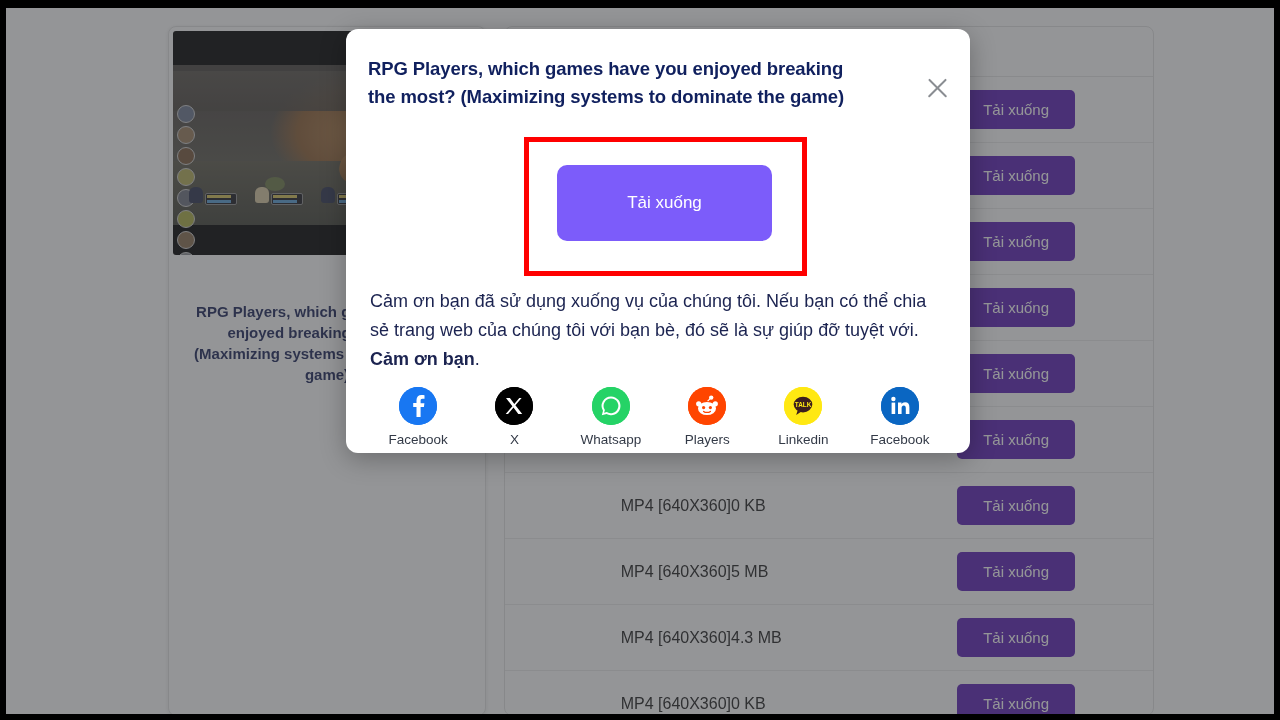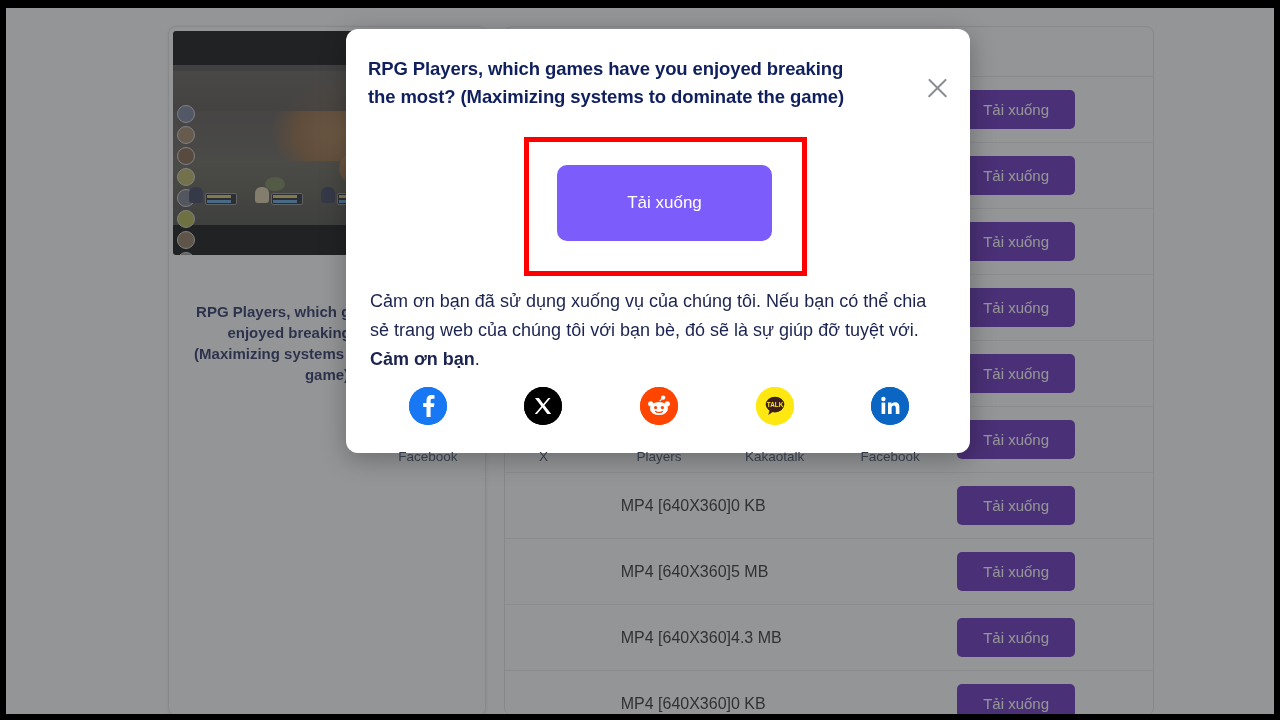--- a/index.html
+++ b/index.html
@@ -264,21 +264,21 @@
     top: 358px;
     width: 578px;
     display: flex;
     justify-content: space-around;
   }
   .social {
     width: 92px;
     display: flex;
     flex-direction: column;
     align-items: center;
-    gap: 24px;
+    gap: 7px;
     cursor: pointer;
   }
   .social-icon {
     width: 38px; height: 38px; border-radius: 50%;
     display: flex; align-items: center; justify-content: center;
     color: #fff; font-weight: bold;
     position: relative;
   }
   .social-label {
     font-size: 13.5px;
@@ -450,20 +450,30 @@
         <div class="social">
           <div class="social-icon ic-x">
             <svg width="38" height="38" viewBox="0 0 38 38" aria-hidden="true">
                 <circle cx="19" cy="19" r="19" fill="#000"></circle>
                 <path d="M11 11h3.9l4.4 5.9 5-5.9h2.3l-6.2 7.3 6.8 8.7h-3.9l-4.8-6.4-5.5 6.4h-2.3l6.7-7.8z" fill="#fff"></path>
               </svg>
           </div>
           <div class="social-label">X</div>
         </div>
 
+        <div class="social">
+          <div class="social-icon ic-whatsapp">
+            <svg width="38" height="38" viewBox="0 0 38 38" aria-hidden="true">
+                <circle cx="19" cy="19" r="19" fill="#25d366"></circle>
+                <path d="M19 9.5a9.4 9.4 0 00-8 14.3L9.8 28.3l4.7-1.2A9.4 9.4 0 1019 9.5zm0 2.1a7.3 7.3 0 016.2 11.2 7.3 7.3 0 01-9.9 2.4l-.4-.2-2.8.7.8-2.7-.3-.4A7.3 7.3 0 0119 11.6z" fill="#fff"></path>
+                <path d="M15.9 15.2c.2-.5.4-.5.6-.5h.5c.2 0 .4 0 .6.5l.8 1.9c.1.2 0 .4-.1.5l-.5.6c-.1.2-.2.3 0 .6a7 7 0 003.2 2.7c.3.1.5.1.6-.1l.6-.7c.2-.2.4-.2.6-.1l1.8.9c.2.1.4.2.4.4 0 .5-.3 1.3-1.1 1.6-.8.3-2 .3-4.2-1-2.5-1.4-3.9-3.9-4-4.1-.1-.2-.9-1.3-.9-2.4 0-.6.3-1.1.5-1.3z" fill="#25d366"></path>
+              </svg>
+          </div>
+          <div class="social-label">Whatsapp</div>
+        </div>
 
         <div class="social">
           <div class="social-icon ic-reddit">
             <svg width="38" height="38" viewBox="0 0 38 38" aria-hidden="true">
                 <circle cx="19" cy="19" r="19" fill="#ff4500"></circle>
                 <ellipse cx="19" cy="21.5" rx="9" ry="6.6" fill="#fff"></ellipse>
                 <circle cx="15.6" cy="20.6" r="1.6" fill="#ff4500"></circle>
                 <circle cx="22.4" cy="20.6" r="1.6" fill="#ff4500"></circle>
                 <path d="M15.6 24.4c1.8 1.4 5 1.4 6.8 0" stroke="#ff4500" stroke-width="1.3" fill="none" stroke-linecap="round"></path>
                 <circle cx="27.3" cy="16.8" r="2.6" fill="#fff"></circle>
@@ -477,21 +487,21 @@
 
         <div class="social">
           <div class="social-icon ic-kakao">
             <svg width="38" height="38" viewBox="0 0 38 38" aria-hidden="true">
                 <circle cx="19" cy="19" r="19" fill="#ffe812"></circle>
                 <ellipse cx="19" cy="17.6" rx="9.3" ry="7.8" fill="#3c1e1e"></ellipse>
                 <path d="M13.6 23.4l-1.4 4.6 4.9-3.2z" fill="#3c1e1e"></path>
                 <text x="19" y="19.6" text-anchor="middle" font-family="Liberation Sans, sans-serif" font-size="6.4" font-weight="bold" fill="#ffe812">TALK</text>
               </svg>
           </div>
-          <div class="social-label">Kakaotalk</div>
+          <div class="social-label">Linkedin</div>
         </div>
 
         <div class="social">
           <div class="social-icon ic-linkedin">
             <svg width="38" height="38" viewBox="0 0 38 38" aria-hidden="true">
                 <circle cx="19" cy="19" r="19" fill="#0a66c2"></circle>
                 <rect x="10.6" y="15.6" width="3.6" height="11.4" fill="#fff"></rect>
                 <circle cx="12.4" cy="12" r="2.2" fill="#fff"></circle>
                 <path d="M17 15.6h3.5v1.6c.6-1 1.8-1.9 3.6-1.9 3 0 4.3 1.8 4.3 5v6.7h-3.6v-6c0-1.6-.6-2.5-2-2.5-1.3 0-2.2.9-2.2 2.5v6H17z" fill="#fff"></path>
               </svg>

